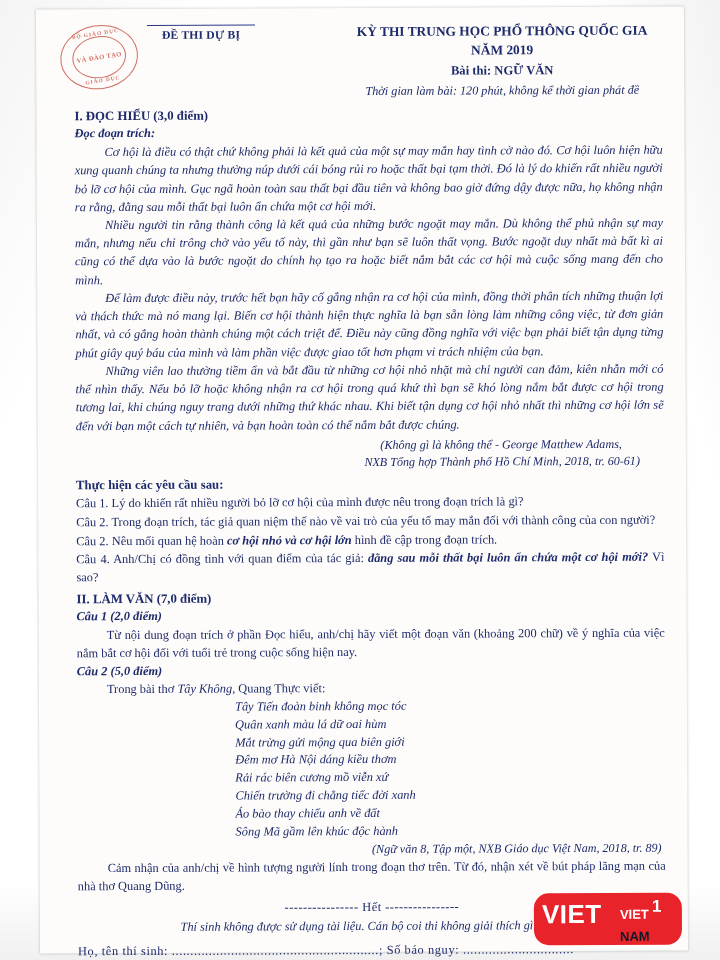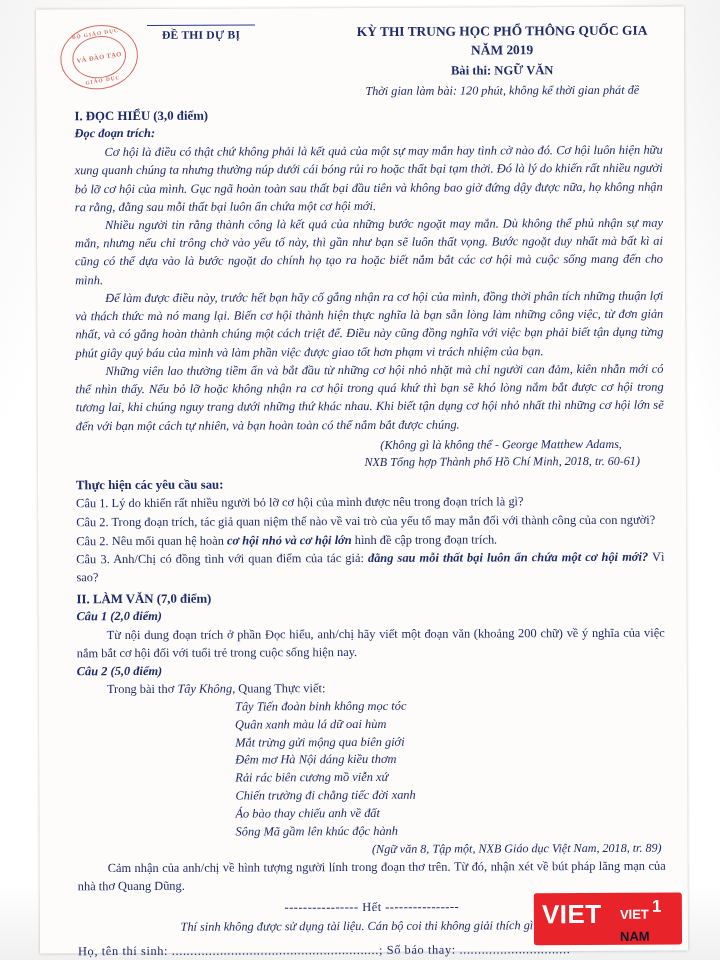--- a/index.html
+++ b/index.html
@@ -200,21 +200,21 @@
   }
   .dots { letter-spacing: 0.6px; }
   
   .logo {
     position: absolute;
     right: 6px;
     bottom: 6px;
     width: 148px;
     height: 52px;
     background: #e8232a;
-    border-radius: 3px;
+    border-radius: 15px;
     overflow: hidden;
   }
   .logo-main {
     position: absolute;
     left: 8px;
     top: 6px;
     color: #ffffff;
     font-family: "Liberation Sans", sans-serif;
     font-weight: bold;
     font-size: 26px;
@@ -291,21 +291,21 @@
         <div class="q">
           <span class="num">Câu 1.</span><span> Lý do khiến rất nhiều người bỏ lỡ cơ hội của mình được nêu trong đoạn trích là gì?</span>
         </div>
         <div class="q">
           <span class="num">Câu 2.</span><span> Trong đoạn trích, tác giả quan niệm thế nào về vai trò của yếu tố may mắn đối với thành công của con người?</span>
         </div>
         <div class="q">
           <span class="num">Câu 2.</span><span> Nêu mối quan hệ hoàn </span><span class="ital bold">cơ hội nhỏ và cơ hội lớn</span><span> hình đề cập trong đoạn trích.</span>
         </div>
         <div class="q">
-          <span class="num">Câu 3.</span><span> Anh/Chị có đồng tình với quan điểm của tác giả: </span><span class="ital bold">đằng sau mỗi thất bại luôn ẩn chứa một cơ hội mới?</span><span> Vì sao?</span>
+          <span class="num">Câu 4.</span><span> Anh/Chị có đồng tình với quan điểm của tác giả: </span><span class="ital bold">đằng sau mỗi thất bại luôn ẩn chứa một cơ hội mới?</span><span> Vì sao?</span>
         </div>
 
         <div class="sec-h">II. LÀM VĂN (7,0 điểm)</div>
 
         <div class="lbl-bold-ital">Câu 1 (2,0 điểm)</div>
         <p class="para" style="font-style:normal;">Từ nội dung đoạn trích ở phần Đọc hiểu, anh/chị hãy viết một đoạn văn (khoảng 200 chữ) về ý nghĩa của việc nắm bắt cơ hội đối với tuổi trẻ trong cuộc sống hiện nay.</p>
 
         <div class="lbl-bold-ital">Câu 2 (5,0 điểm)</div>
         <div class="q indent">
           <span>Trong bài thơ </span><span class="ital">Tây Không</span><span>, Quang Thực viết:</span>
@@ -325,21 +325,21 @@
         <div class="src2" style="padding-right:4px;">
           <span>(</span><span class="ital">Ngữ văn 8</span><span>, Tập một, NXB Giáo dục Việt Nam, 2018, tr. 89)</span>
         </div>
 
         <p class="para" style="font-style:normal; text-indent:30px;">Cảm nhận của anh/chị về hình tượng người lính trong đoạn thơ trên. Từ đó, nhận xét về bút pháp lãng mạn của nhà thơ Quang Dũng.</p>
 
         <div class="het">---------------- Hết ----------------</div>
         <div class="note">Thí sinh không được sử dụng tài liệu. Cán bộ coi thi không giải thích gì thêm.</div>
 
         <div class="sigline dots">
-          <span>Họ, tên thí sinh: ........................................................</span><span>; Số báo thay: ..............................</span>
+          <span>Họ, tên thí sinh: ........................................................</span><span>; Số báo nguy: ..............................</span>
         </div>
 
       </div>
     </div>
 
     <div class="logo">
       <div class="logo-main">VIET</div>
       <div class="logo-num">1</div>
       <div class="logo-sub">VIET</div>
       <div class="logo-sub2">NAM</div>

